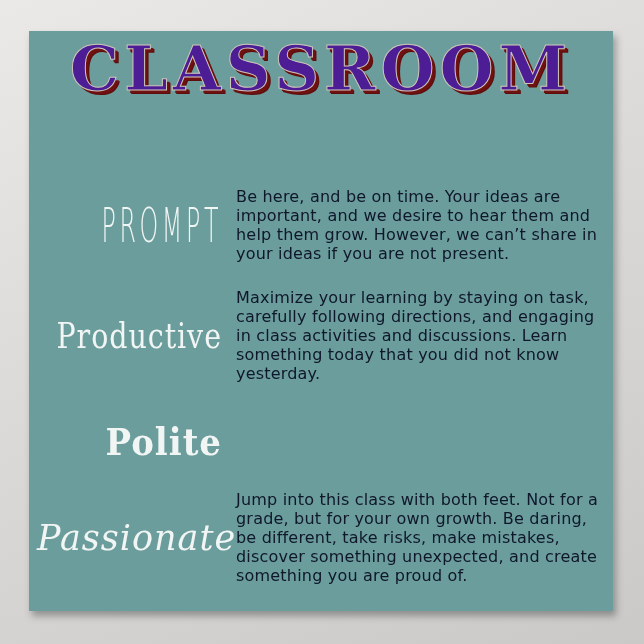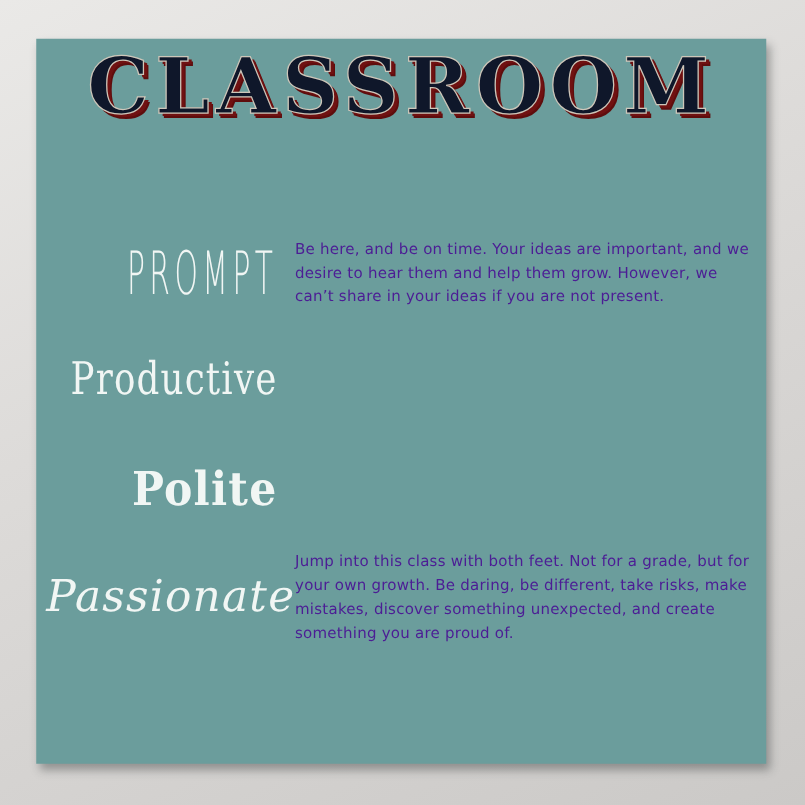--- a/index.html
+++ b/index.html
@@ -35,21 +35,21 @@
   .title-block {
     text-align: center;
     height: 140px;
   }
   .title-line {
     font-family: "DejaVu Serif", serif;
     font-weight: 700;
     font-size: 62px;
     line-height: 64px;
     letter-spacing: 5px;
-    color: #0f172a;
+    color: #4c1d95;
     -webkit-text-stroke: 1px #cdc6b9;
     text-shadow: 3px 3px 0 #701111, 4px 4px 0 #5e0d0d;
   }
   .title-line.second { margin-top: 8px; }
 
   
   .row {
     display: flex;
     align-items: center;
     padding-left: 8px;
@@ -58,24 +58,24 @@
   .label-col {
     width: 185px;
     flex-shrink: 0;
     text-align: right;
     color: #f1f6f4;
   }
   .text-col {
     width: 369px;
     margin-left: 14px;
     flex-shrink: 0;
-    font-size: 12px;
+    font-size: 16px;
     line-height: 19px;
     letter-spacing: 0.2px;
-    color: #4c1d95;
+    color: #0f172a;
   }
 
   .row-1 { margin-top: 10px; min-height: 62px; }
   .row-2 { margin-top: 23px; min-height: 59px; }
   .row-3 { margin-top: 25px; min-height: 59px; }
   .row-4 { margin-top: 21px; min-height: 75px; }
   .row-5 { margin-top: 11px; min-height: 76px; }
 
   
   .label-prompt {
@@ -128,20 +128,21 @@
     </div>
 
     <div class="row row-1">
       <div class="label-col label-prompt">PROMPT</div>
       <div class="text-col">Be here, and be on time. Your ideas are important, and we desire to hear them and help them grow. However, we can’t share in your ideas if you are not present.</div>
     </div>
 
 
     <div class="row row-3">
       <div class="label-col label-productive">Productive</div>
+      <div class="text-col">Maximize your learning by staying on task, carefully following directions, and engaging in class activities and discussions. Learn something today that you did not know yesterday.</div>
     </div>
 
     <div class="row row-4">
       <div class="label-col label-polite">Polite</div>
     </div>
 
     <div class="row row-5">
       <div class="label-col label-passionate">Passionate</div>
       <div class="text-col">Jump into this class with both feet. Not for a grade, but for your own growth. Be daring, be different, take risks, make mistakes, discover something unexpected, and create something you are proud of.</div>
     </div>

